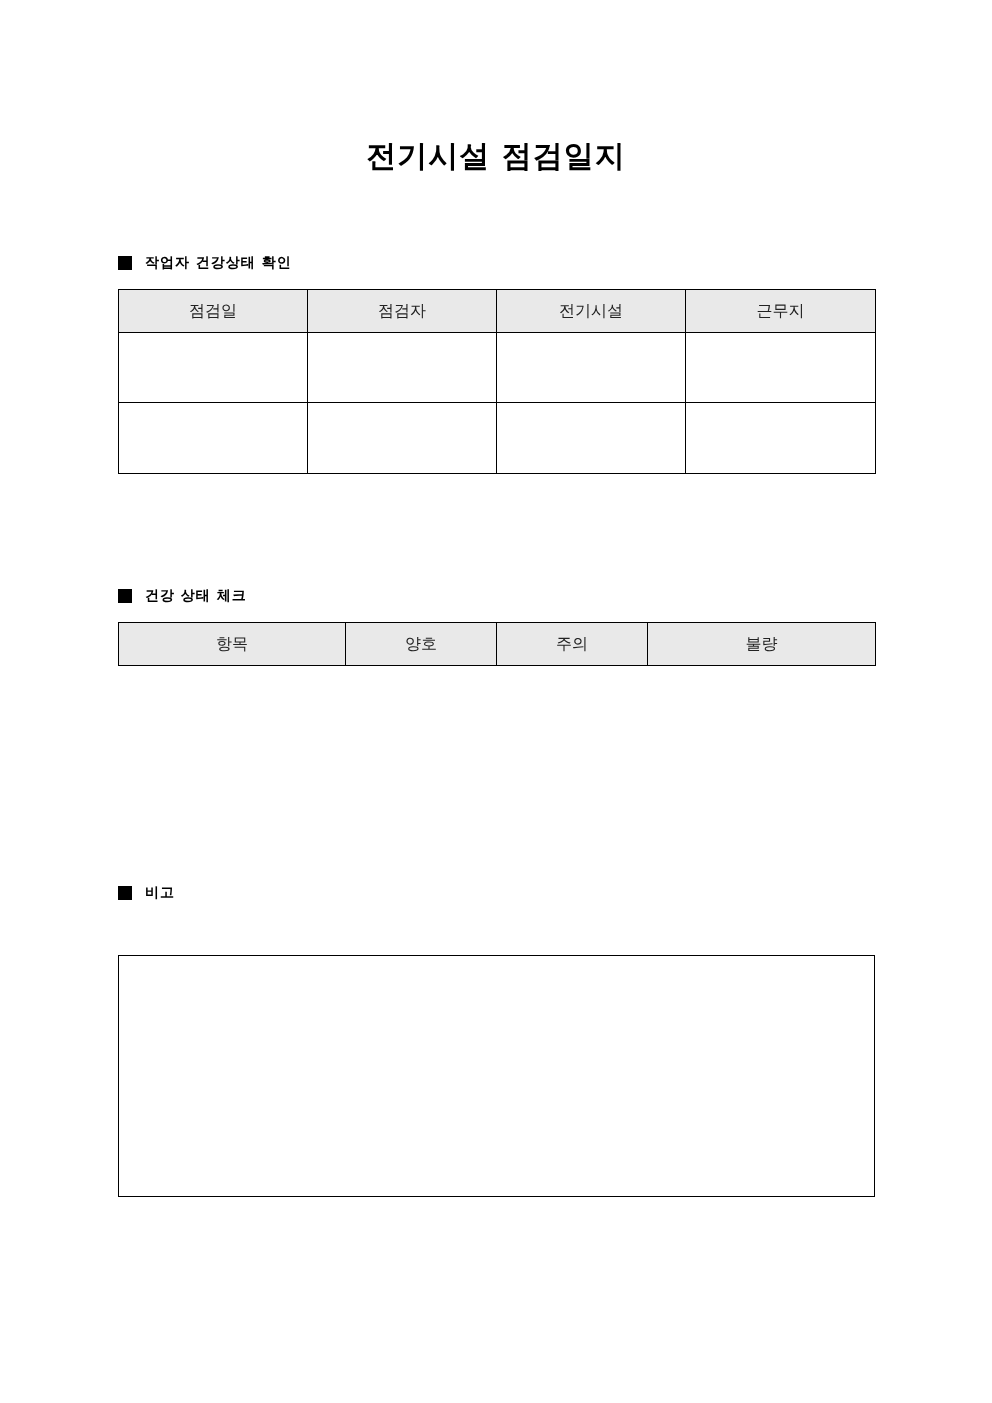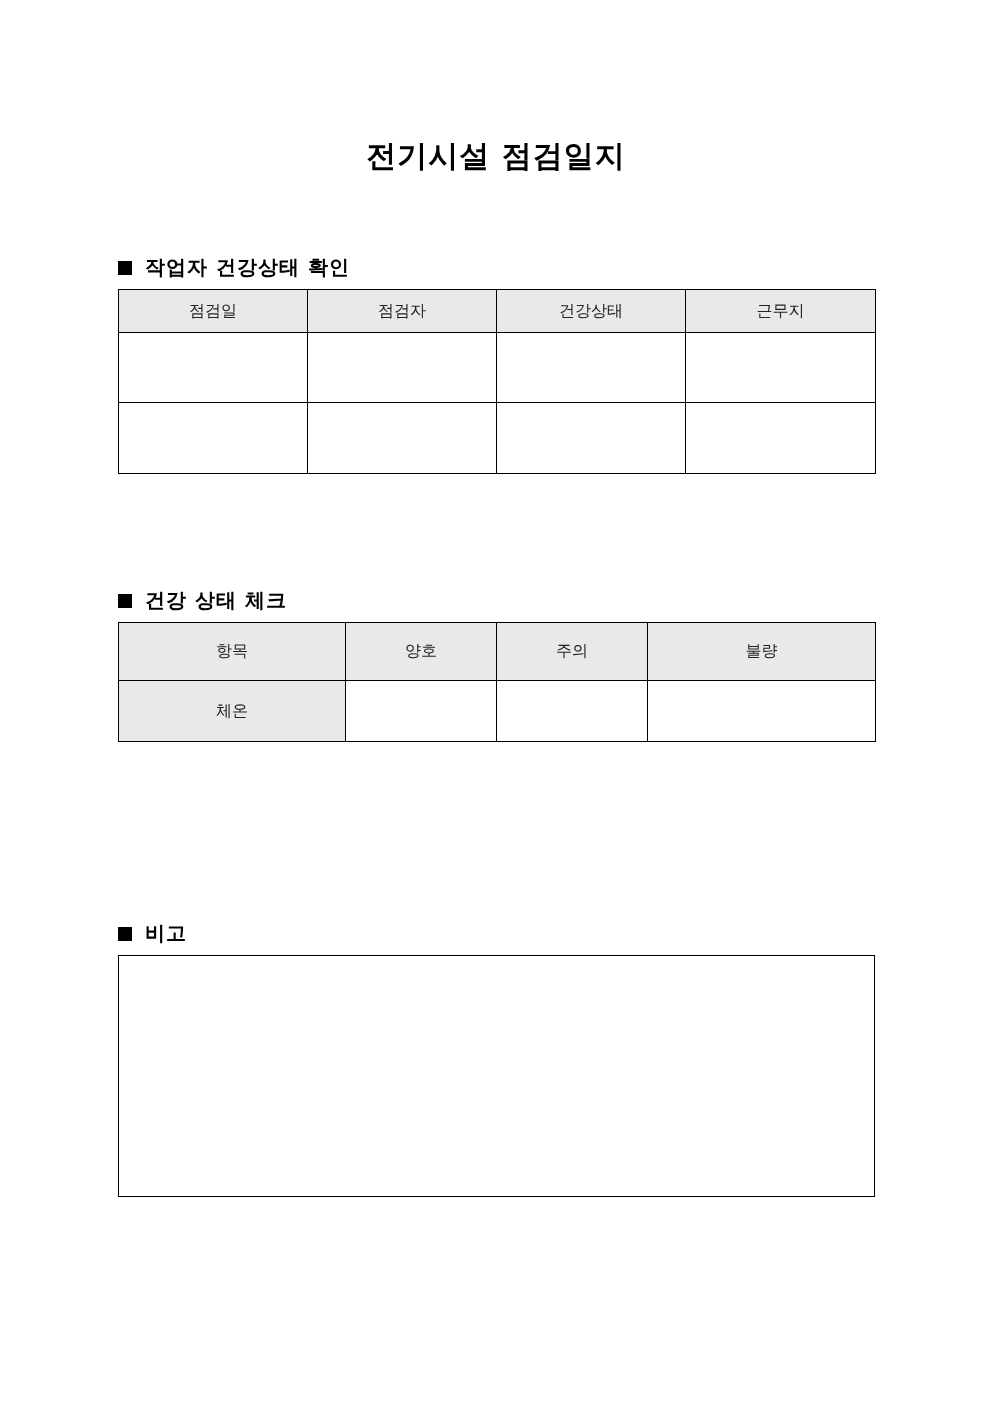--- a/index.html
+++ b/index.html
@@ -5,21 +5,21 @@
   html, body { margin: 0; padding: 0; background: #ffffff; }
   body {
     width: 992px; height: 1403px; position: relative; overflow: hidden;
     font-family: "DejaVu Sans", "Liberation Sans", sans-serif; color: #000;
   }
   .title {
     position: absolute; left: 0; width: 992px; top: 136px;
     text-align: center; font-size: 30px; font-weight: bold; letter-spacing: 1px;
   }
   .section-heading {
-    position: absolute; left: 118px; font-size: 20px; font-weight: bold;
+    position: absolute; left: 118px; font-size: 14px; font-weight: bold;
     display: flex; align-items: center; letter-spacing: 1px;
   }
   .section-heading .bullet {
     display: inline-block; width: 14px; height: 14px; background: #000; margin-right: 13px;
   }
   table.form {
     position: absolute; left: 118px; width: 757px;
     border-collapse: collapse; table-layout: fixed;
   }
   table.form td {
@@ -46,21 +46,21 @@
   <colgroup>
     <col style="width:189px">
       <col style="width:189px">
       <col style="width:189px">
       <col style="width:190px">
   </colgroup>
   <tbody>
       <tr style="height:43px;">
     <td class="hdr">점검일</td>
     <td class="hdr">점검자</td>
-    <td class="hdr">건강상태</td>
+    <td class="hdr">전기시설</td>
     <td class="hdr">근무지</td>
   </tr>
   <tr style="height:70px;">
     <td></td>
     <td></td>
     <td></td>
     <td></td>
   </tr>
   <tr style="height:71px;">
     <td></td>
@@ -77,33 +77,27 @@
 </div>
 
 <table class="form" style="top:622px;">
   <colgroup>
     <col style="width:227px">
       <col style="width:151px">
       <col style="width:151px">
       <col style="width:228px">
   </colgroup>
   <tbody>
-      <tr style="height:58px;">
+      <tr style="height:43px;">
     <td class="hdr">항목</td>
     <td class="hdr">양호</td>
     <td class="hdr">주의</td>
     <td class="hdr">불량</td>
   </tr>
-  <tr style="height:61px;">
-    <td class="hdr">체온</td>
-    <td></td>
-    <td></td>
-    <td></td>
-  </tr>
 </tbody>
   </table>
 
-<div class="section-heading" style="top:920px;justify-content:space-between;">
+<div class="section-heading" style="top:884px;justify-content:space-between;">
   <span class="bullet"></span>
   <span>비고</span>
 </div>
 
 <div class="notes-box"></div>
 
 </body></html>

